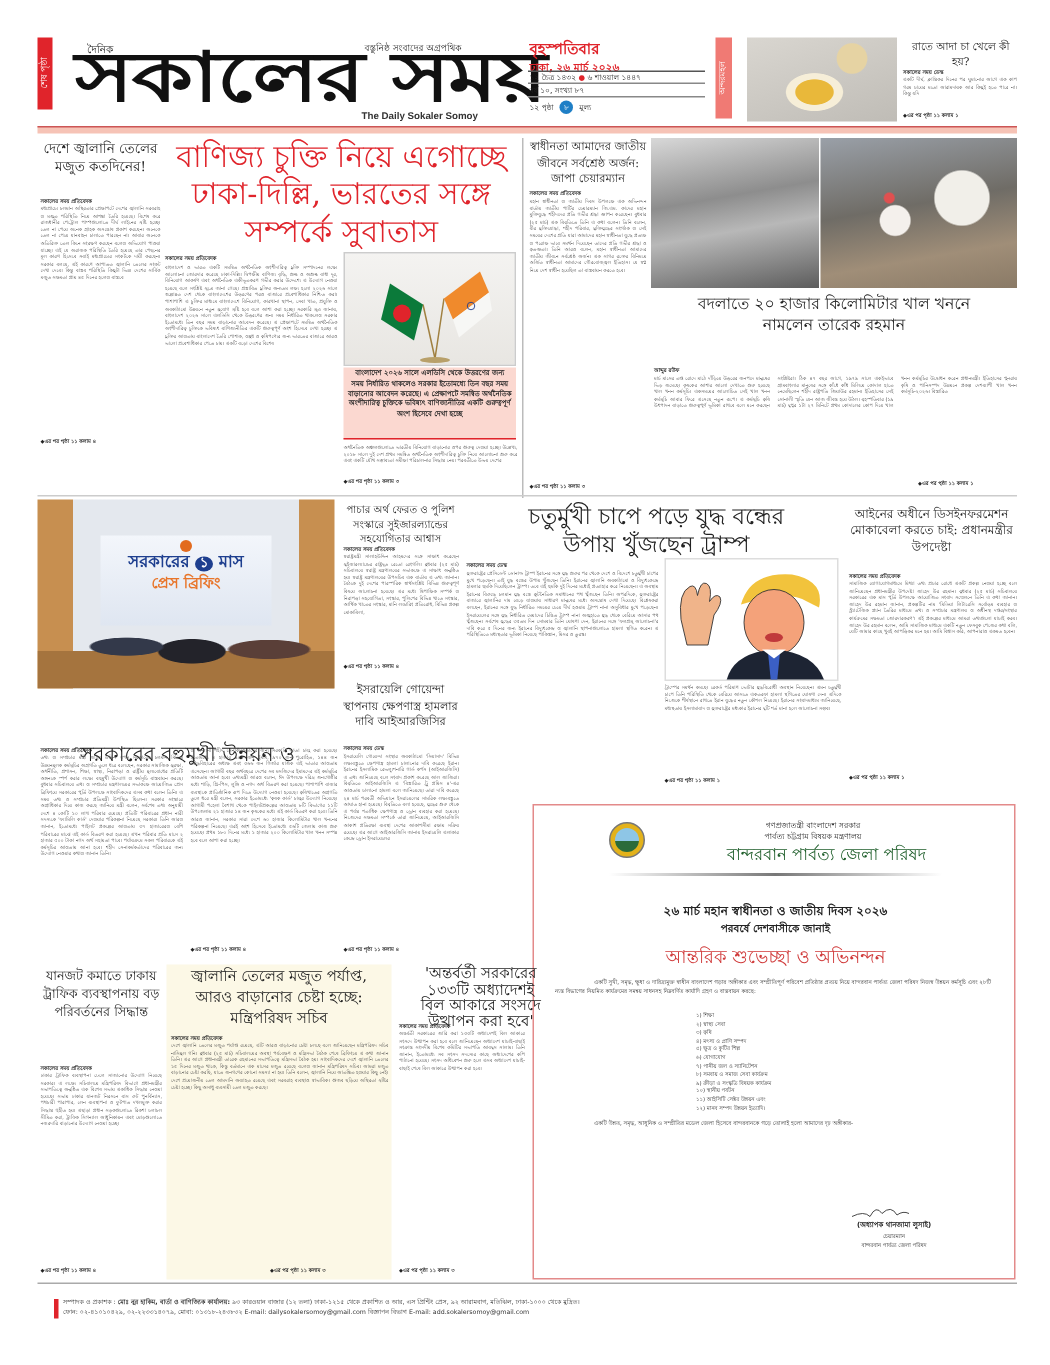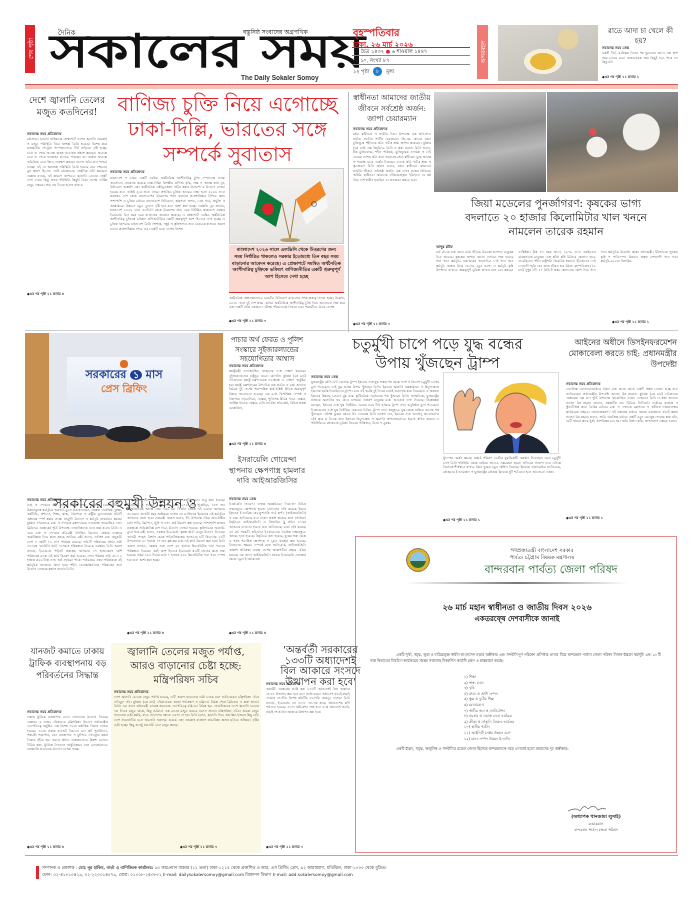--- a/index.html
+++ b/index.html
@@ -81,21 +81,20 @@
 
 <div class="abs" style="left:348px;top:92px;height:240px;border-left:0.5px solid #bbb;"></div>
 <div class="abs hl" style="left:352px;top:93px;width:80px;font-size:7.5px;line-height:10.5px;">স্বাধীনতা আমাদের জাতীয় জীবনে সর্বশ্রেষ্ঠ অর্জন: জাপা চেয়ারম্যান</div>
 <div class="abs byl" style="left:353px;top:127px;">সকালের সময় প্রতিবেদক</div>
 <div class="abs txt" style="left:353px;top:132px;width:78px;height:190px;">মহান স্বাধীনতা ও জাতীয় দিবস উপলক্ষে এক অভিনন্দন বার্তায় জাতীয় পার্টির চেয়ারম্যান জি.এম. কাদের মহান মুক্তিযুদ্ধে শহীদদের প্রতি গভীর শ্রদ্ধা জ্ঞাপন করেছেন। বুধবার (২৫ মার্চ) এক বিবৃতিতে তিনি এ কথা বলেন। তিনি বলেন, বীর মুক্তিযোদ্ধা, শহীদ পরিবার, মুক্তিযুদ্ধের সংগঠক ও সেই সময়ের দেশের প্রতি যারা আমাদের মহান স্বাধীনতা যুদ্ধে প্রত্যক্ষ ও পরোক্ষ ভাবে সমর্থন দিয়েছেন তাদের প্রতি গভীর শ্রদ্ধা ও কৃতজ্ঞতা। তিনি আরও বলেন, মহান স্বাধীনতা আমাদের জাতীয় জীবনে সর্বশ্রেষ্ঠ অর্জন। এক সাগর রক্তের বিনিময়ে অর্জিত স্বাধীনতা আমাদের গৌরবোজ্জ্বল ইতিহাস। যে স্বপ্ন নিয়ে দেশ স্বাধীন হয়েছিল তা বাস্তবায়ন করতে হবে।</div>
 <div class="abs cont" style="left:353px;top:322px;"><span>◆</span><span>এর পর পৃষ্ঠা ১১ কলাম ৩</span></div>
 
 <div class="abs photo" style="left:434px;top:92px;width:112px;height:100px;background:linear-gradient(170deg,#d8d8d8,#8d8d8d 40%,#b8b8b8 60%,#5c5c5c);filter:grayscale(1);"></div>
 <div class="abs photo" style="left:547px;top:92px;width:131px;height:100px;background:radial-gradient(circle at 38% 55%,#f4f0ec 0 10%,transparent 11%),radial-gradient(circle at 72% 40%,#f1efe9 0 16%,transparent 17%),radial-gradient(circle at 35% 40%,#e05050 0 3%,transparent 4%),linear-gradient(170deg,#9aa0a8,#6f6c66 45%,#a08e78 75%,#8a7a66);"></div>
 <div class="abs hl" style="left:434px;top:196px;width:244px;font-size:10.5px;line-height:14px;">
-  <div>জিয়া মডেলের পুনর্জাগরণ: কৃষকের ভাগ্য</div>
   <div>বদলাতে ২০ হাজার কিলোমিটার খাল খননে</div>
   <div>নামলেন তারেক রহমান</div>
 </div>
 <div class="abs byl" style="left:436px;top:245px;">আব্দুর রউফ</div>
 <div class="abs txt" style="left:436px;top:250px;width:242px;height:69px;column-count:3;column-gap:5px;">মার্চ মাসের তপ্ত রোদে মাঠে দাঁড়িয়ে উত্তরের জনপদে মানুষের ভিড় জমেছে। কৃষকের আশার আলো দেখাতে শুরু হয়েছে খাল খনন কর্মসূচি। একসময়ের আলোচিত সেই খাল খনন কর্মসূচি আবার ফিরে এসেছে নতুন রূপে। এ কর্মসূচি কৃষি উৎপাদন বাড়াতে গুরুত্বপূর্ণ ভূমিকা রাখবে বলে মনে করছেন সংশ্লিষ্টরা। ঠিক ৪৭ বছর আগে, ১৯৭৯ সালে একইভাবে গ্রামবাংলার মানুষের সঙ্গে কাঁধে কাঁধ মিলিয়ে কোদাল হাতে নেমেছিলেন শহীদ রাষ্ট্রপতি জিয়াউর রহমান। ইতিহাসের সেই সোনালী স্মৃতি যেন আজ জীবন্ত হয়ে উঠল। বৃহস্পতিবার (১৯ মার্চ) দুপুর ১টা ২৭ মিনিটে প্রথম কোদালের কোপ দিয়ে খাল খনন কর্মসূচির উদ্বোধন করেন প্রধানমন্ত্রী। ইতিহাসের পুনরায় কৃষি ও পানিসম্পদ উন্নয়নে প্রকল্প দেশব্যাপী খাল খনন কর্মসূচি-২০২৬। বিস্তারিত</div>
 <div class="abs cont" style="left:612px;top:320px;"><span>◆</span><span>এর পর পৃষ্ঠা ১১ কলাম ১</span></div>
 
 <div class="abs" style="left:25px;top:330px;width:653px;border-top:0.5px solid #ccc;"></div>
 
 <div class="abs" style="left:25px;top:333px;width:198px;height:126px;overflow:hidden;background:linear-gradient(90deg,#c78f50 0 12%,#e4e8ee 12% 88%,#c78f50 88%);">
@@ -141,35 +140,36 @@
     <ellipse cx="72" cy="42" rx="20" ry="22" fill="#f4a27a" stroke="#333" stroke-width="0.6"></ellipse>
     <ellipse cx="72" cy="52" rx="6" ry="3" fill="#c0393b"></ellipse>
     <path d="M40 82 q4 -20 32 -22 q28 2 34 22z" fill="#1d2433"></path>
     <polygon points="68,62 76,62 74,82 70,82" fill="#3b5fc4"></polygon>
     <polygon points="64,60 80,60 72,66" fill="#fff"></polygon>
   </svg>
 </div>
 <div class="abs txt" style="left:443px;top:456px;width:118px;height:60px;">ট্রাম্পের সমর্থন কমছে। রেকর্ড পরিমাণ ভোটার যুদ্ধবিরোধী অবস্থান নিয়েছেন। এমন চতুর্মুখী চাপে তিনি পরিস্থিতি থেকে বেরিয়ে আসতে একতরফা হামলা স্থগিতের ঘোষণা দেন। এদিকে নিজেকে শীর্ষস্থানে রাখতে ইরান যুদ্ধের নতুন কৌশল নিয়েছে। ইরানের সংবাদমাধ্যম জানিয়েছে, মধ্যস্থতায় ইসলামাবাদ ও যুক্তরাষ্ট্রের মধ্যকার ইরানের দুটি শর্ত মানা হলে আলোচনা সম্ভব।</div>
 <div class="abs cont" style="left:443px;top:518px;"><span>◆</span><span>এর পর পৃষ্ঠা ১১ কলাম ১</span></div>
 
-<div class="abs hl" style="left:565px;top:337px;width:112px;font-size:8px;line-height:11px;text-align:right;">আইনের অধীনে ডিসইনফরমেশন মোকাবেলা করতে চাই: প্রধানমন্ত্রীর উপদেষ্টা</div>
+<div class="abs hl" style="left:565px;top:337px;width:112px;font-size:8px;line-height:11px;">আইনের অধীনে ডিসইনফরমেশন মোকাবেলা করতে চাই: প্রধানমন্ত্রীর উপদেষ্টা</div>
 <div class="abs byl" style="left:566px;top:382px;">সকালের সময় প্রতিবেদক</div>
 <div class="abs txt" style="left:566px;top:387px;width:112px;height:127px;">সামাজিক যোগাযোগমাধ্যমে মিথ্যা তথ্য প্রচার রোধে একটি প্রকল্প নেওয়া হচ্ছে বলে জানিয়েছেন প্রধানমন্ত্রীর উপদেষ্টা জাহেদ উর রহমান। বুধবার (২৫ মার্চ) সচিবালয়ে সরকারের এক মাস পূর্তি উপলক্ষে আয়োজিত সংবাদ সম্মেলনে তিনি এ কথা জানান। জাহেদ উর রহমান জানান, প্রকল্পটির নাম 'মিডিয়া লিটারেসি সর্বোত্তম ব্যবহার ও স্ট্র্যাটেজিক প্ল্যান তৈরির মাধ্যমে তথ্য ও সম্প্রচার মন্ত্রণালয় ও অধীনস্থ দপ্তর/সংস্থার কার্যক্রমের সক্ষমতা জোরদারকরণ'। এই প্রকল্পের মাধ্যমে আমরা তথ্যগুলো যাচাই করব। জাহেদ উর রহমান বলেন, আমি সামাজিক মাধ্যমে একটি নতুন ফেসবুক পেজের কথা বলি, যেটি আমার কাছে খুবই আপত্তিকর মনে হয়। আমি বিশ্বাস করি, আপনারাও একমত হবেন।</div>
 <div class="abs cont" style="left:566px;top:516px;"><span>◆</span><span>এর পর পৃষ্ঠা ১১ কলাম ১</span></div>
 
 <div class="abs" style="left:355px;top:536px;width:322px;height:317px;border:1px solid #e38a8a;background:#fff;">
   <div style="position:absolute;left:50px;top:11px;width:24px;height:24px;border-radius:50%;background:#e3b21b;border:1px solid #777;display:flex;align-items:center;justify-content:center;">
     <div style="width:16px;height:16px;border-radius:50%;background:linear-gradient(#8ec6e6 0 55%,#2b6b3a 55%);"></div>
   </div>
   <div style="position:absolute;left:0;width:322px;top:10px;text-align:center;font-size:5.2px;padding-left:90px;padding-right:40px;">গণপ্রজাতন্ত্রী বাংলাদেশ সরকার</div>
   <div style="position:absolute;left:0;width:322px;top:17px;text-align:center;font-size:5.2px;padding-left:90px;padding-right:40px;">পার্বত্য চট্টগ্রাম বিষয়ক মন্ত্রণালয়</div>
   <div style="position:absolute;left:75px;top:24px;width:240px;text-align:center;font-size:11px;color:#1e5e2a;font-family:'DejaVu Serif',serif;">বান্দরবান পার্বত্য জেলা পরিষদ</div>
   <div style="position:absolute;left:50px;top:45px;width:222px;height:2px;background:linear-gradient(90deg,transparent,#777,transparent);"></div>
   <div style="position:absolute;left:0;top:64px;width:322px;text-align:center;font-size:8px;font-weight:bold;">২৬ মার্চ মহান স্বাধীনতা ও জাতীয় দিবস ২০২৬</div>
-  <div style="position:absolute;left:0;top:76px;width:322px;text-align:center;font-size:7px;font-weight:bold;">একতরফ্ষে দেশবাসীকে জানাই</div>
+  <div style="position:absolute;left:0;top:76px;width:322px;text-align:center;font-size:7px;font-weight:bold;">পরবর্ষে দেশবাসীকে জানাই</div>
+  <div style="position:absolute;left:0;top:92px;width:322px;text-align:center;font-size:12px;color:#d03a3a;font-family:'DejaVu Serif',serif;">আন্তরিক শুভেচ্ছা ও অভিনন্দন</div>
   <div style="position:absolute;left:14px;top:116px;width:296px;font-size:3.7px;line-height:5.8px;text-indent:26px;color:#333;">একটি সুখী, সমৃদ্ধ, ক্ষুধা ও দারিদ্র্যমুক্ত স্বাধীন বাংলাদেশ গড়ার অঙ্গীকার এবং সম্প্রীতিপূর্ণ পরিবেশ প্রতিষ্ঠার প্রত্যয় নিয়ে বান্দরবান পার্বত্য জেলা পরিষদ নিজস্ব উন্নয়ন কর্মসূচি এবং ২৮টি ন্যস্ত বিভাগের নিয়মিত কার্যক্রমের সমন্বয় সাধনসহ নিম্নবর্ণিত কার্যাদি গ্রহণ ও বাস্তবায়ন করছে:</div>
   <ol style="position:absolute;left:108px;top:138px;list-style:none;font-size:3.6px;line-height:5.6px;color:#333;" id="ad-list">
       <li>১) শিক্ষা</li>
       <li>২) স্বাস্থ্য সেবা</li>
       <li>৩) কৃষি</li>
       <li>৪) মৎস্য ও প্রাণি সম্পদ</li>
       <li>৫) ক্ষুদ্র ও কুটির শিল্প</li>
       <li>৬) যোগাযোগ</li>
       <li>৭) পানীয় জল ও স্যানিটেশন</li>
       <li>৮) সমবায় ও সমাজ সেবা কার্যক্রম</li>

